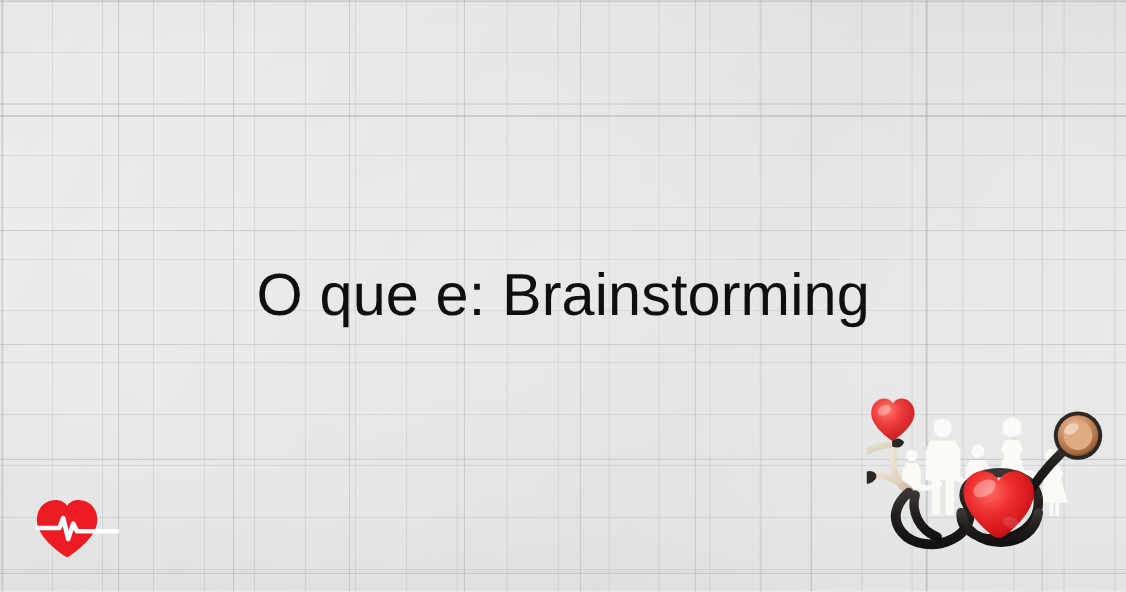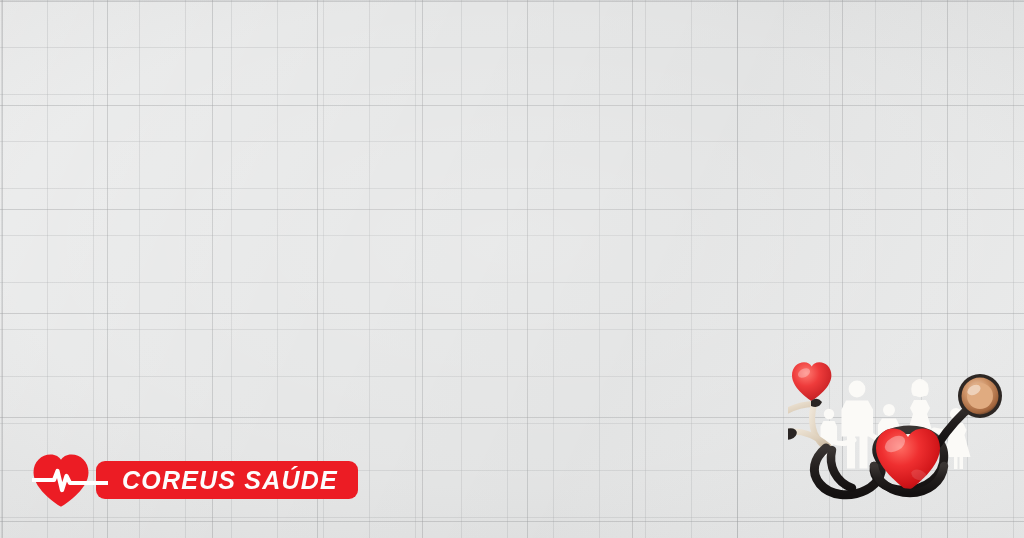--- a/index.html
+++ b/index.html
@@ -119,35 +119,33 @@
   .med-illustration svg { display: block; width: 236px; height: 190px; }
 </style>
 </head>
 <body>
 
 <div id="slide">
 
   <div class="bg-grid"></div>
   <div class="bg-vignette"></div>
 
+  <div class="headline">O que e: Brainstorming</div>
 
   <div class="brand">
 
     <span class="brand-heart">
       <svg viewBox="0 0 80 56" xmlns="http://www.w3.org/2000/svg">
         <path d="M30.5 54.5 C30.5 54.5 3.5 38.5 3.5 20.5 C3.5 9.5 11.5 2.5 20.5 2.5
                  C25.8 2.5 29.2 5.0 31.0 7.8 C32.8 5.0 36.2 2.5 41.5 2.5
                  C50.5 2.5 58.5 9.5 58.5 20.5 C58.5 38.5 31.5 54.5 31.5 54.5 Z" fill="#ec1c24" transform="translate(0,0)"></path>
         <path d="M2 28 L20 28 L24 28 L27.5 19 L32 38 L36.5 24 L40 31 L45 31 L78 31" fill="none" stroke="#ffffff" stroke-width="4.2" stroke-linejoin="round" stroke-linecap="butt"></path>
       </svg>
     </span>
 
-    <span class="brand-pill">
-      <span class="brand-pill-text">COREUS SAÚDE</span>
-    </span>
   </div>
 
   <div class="med-illustration">
     <svg viewBox="0 0 236 190" xmlns="http://www.w3.org/2000/svg">
       <defs>
         <radialGradient id="gBigHeart" cx="38%" cy="30%" r="78%">
           <stop offset="0%" stop-color="#ff6d63"></stop>
           <stop offset="38%" stop-color="#ef2f30"></stop>
           <stop offset="78%" stop-color="#cf1418"></stop>
           <stop offset="100%" stop-color="#a40f13"></stop>

